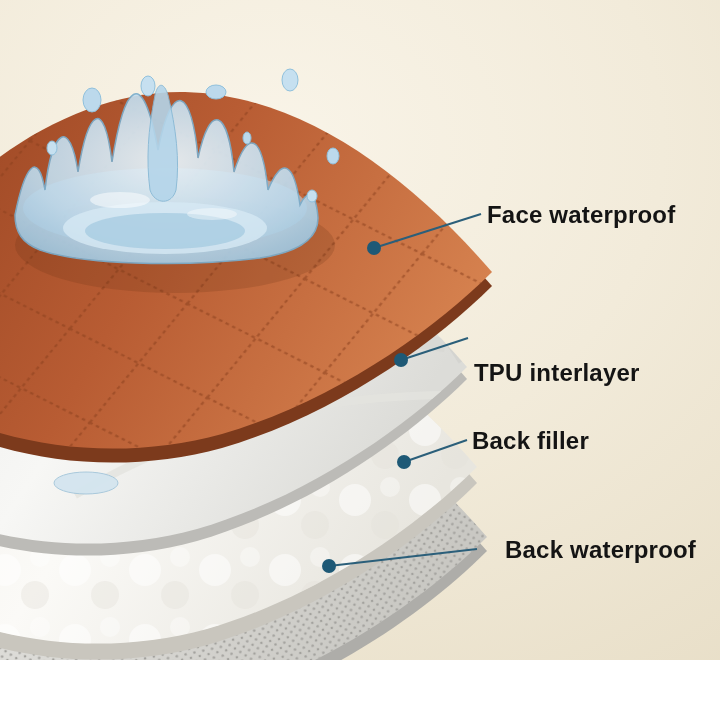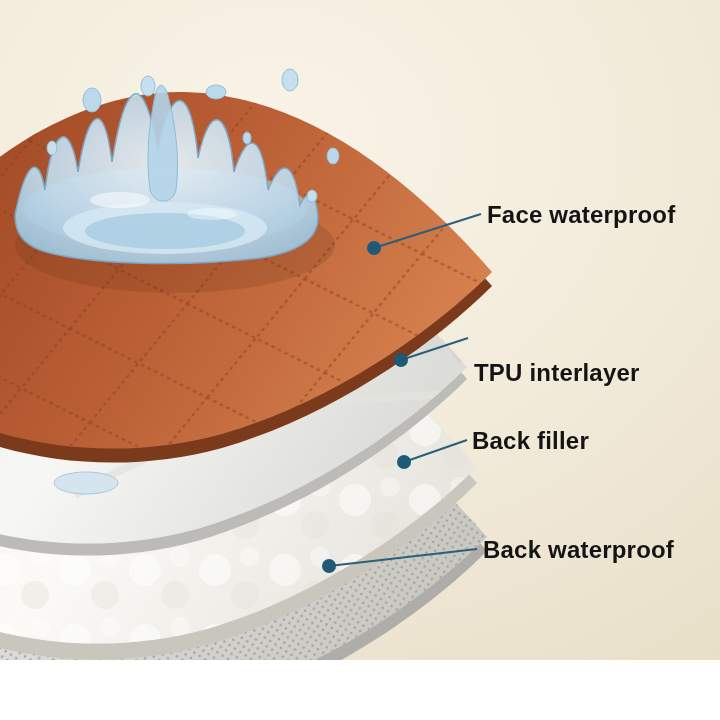--- a/index.html
+++ b/index.html
@@ -16,21 +16,21 @@
     position:absolute;
     font-size:24px;
     font-weight:700;
     color:#141414;
     letter-spacing:0.2px;
     white-space:nowrap;
   }
   .label-face{left:487px;top:201px;}
   .label-tpu{left:474px;top:318px;margin-top:41px;}
   .label-soft{left:472px;top:427px;}
-  .label-back{left:483px;top:536px;}
+  .label-back{left:505px;top:536px;}
 </style>
 </head>
 <body>
 
 <div class="stage">
 
   <svg width="720" height="720" viewBox="0 0 720 720">
     <defs>
       <path id="sheet" d="M -90 250 C -30 160 80 90 185 92 C 300 95 405 172 492 272 C 432 332 332 402 222 434 C 118 462 8 450 -90 396 Z"></path>
 

